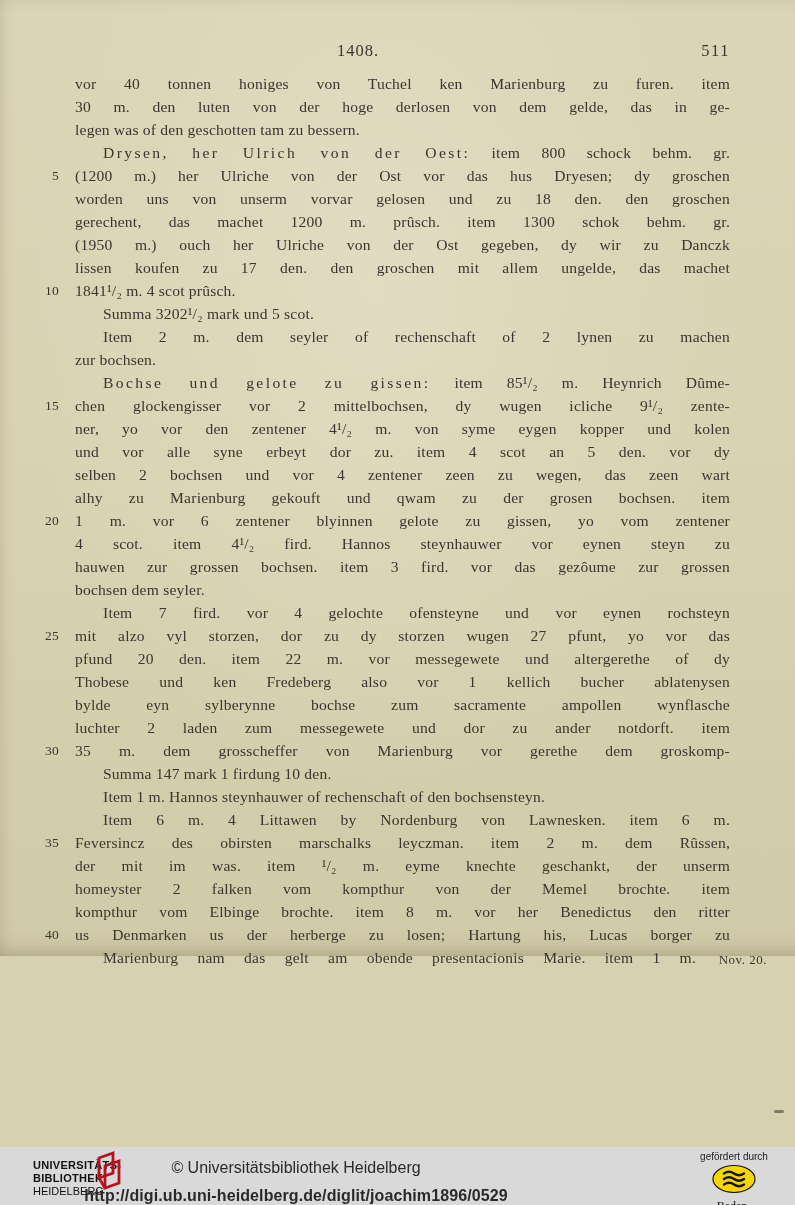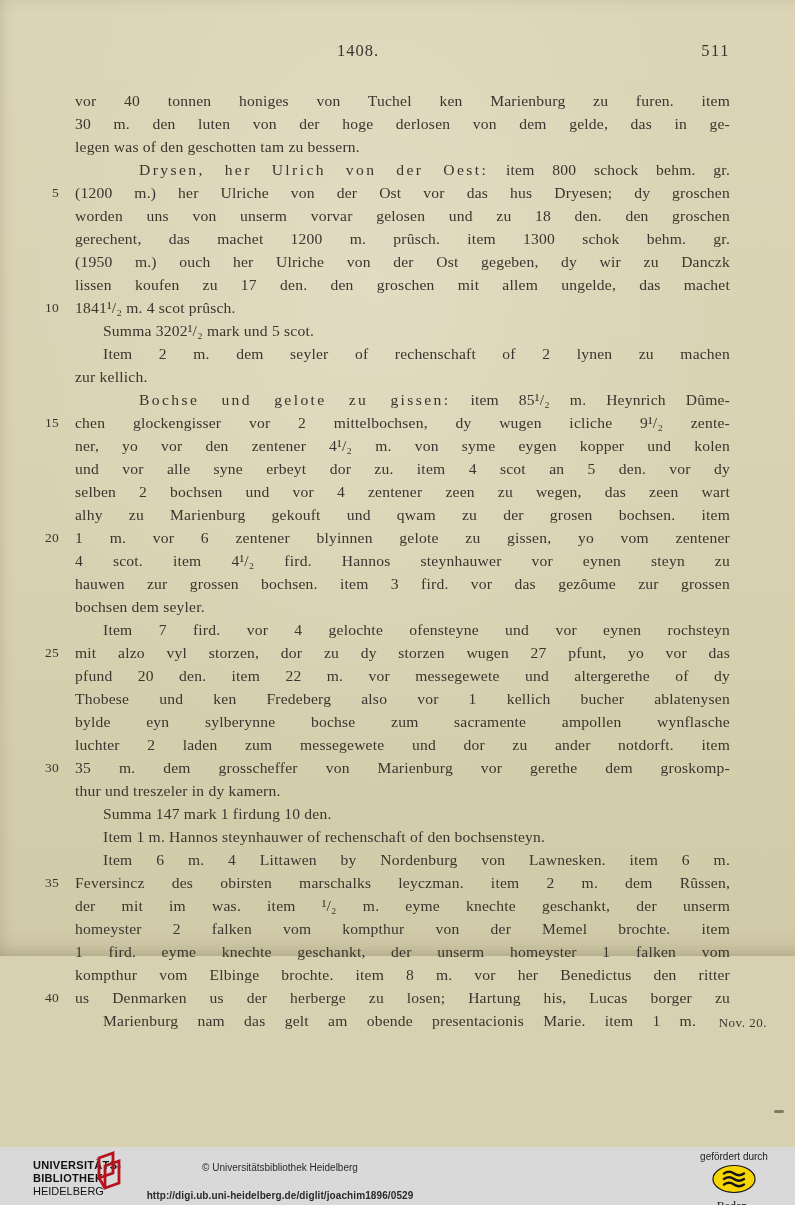--- a/index.html
+++ b/index.html
@@ -21,38 +21,38 @@
     padding-left:37px;
   }
   .speck{position:absolute;left:774px;top:1110px;width:10px;height:3px;background:#6b6150;border-radius:2px;opacity:.8;}
 
   
   .runhead{position:absolute;left:75px;top:41px;width:655px;height:22px;font-size:16.5px;}
   .runhead .year{position:absolute;left:262px;letter-spacing:1px;}
   .runhead .pagenum{position:absolute;right:0;letter-spacing:1.5px;margin-left:36px;}
 
   
-  .textblock{position:absolute;left:75px;top:89px;width:655px;font-size:15.6px;line-height:23px;letter-spacing:.2px;}
+  .textblock{position:absolute;left:75px;top:72px;width:655px;font-size:15.6px;line-height:23px;letter-spacing:.2px;}
   .line{position:relative;height:23px;}
   .line .content{display:block;text-align:justify;text-align-last:justify;white-space:normal;}
   .line.endpar .content{text-align-last:left;}
   .line.indent .content{text-indent:28px;}
   .line.has-note .content{padding-right:34px;margin-left:28px;}
   .lineno{position:absolute;right:calc(100% + 16px);top:0;font-size:13.5px;line-height:23px;}
   .content .i{}
-  .content .sp{letter-spacing:2.4px;margin-left:36px;}
+  .content .sp{letter-spacing:2.4px;}
   .margin-note{position:absolute;right:-37px;top:2px;font-size:13px;white-space:nowrap;letter-spacing:.5px;}
 
   
   .footer{position:absolute;left:0;top:1147px;width:795px;height:58px;background:#d9d9d9;
           font-family:"Liberation Sans", sans-serif;color:#1c1c1c;}
   .lib{position:absolute;left:33px;top:12px;line-height:13px;font-size:11px;color:#111;}
   .lib .b{font-weight:bold;letter-spacing:.3px;}
   .lib-icon{position:absolute;left:86px;top:3px;}
-  .center-credit{position:absolute;left:0;width:560px;bottom:3px;text-align:center;font-size:10px;line-height:12.5px;color:#2a2a2a;}
+  .center-credit{position:absolute;left:16px;width:560px;bottom:3px;text-align:center;font-size:16px;line-height:12.5px;color:#2a2a2a;}
   .center-credit .url{font-weight:bold;letter-spacing:.1px;margin-top:15px;}
   .funding{position:absolute;left:688px;top:4px;width:92px;text-align:center;}
   .funding .flabel{font-size:10px;color:#222;}
   .funding .fname{font-family:"Liberation Serif", serif;font-size:12px;margin-top:1px;color:#111;}
   .bw-oval{display:block;margin:2px auto 0 auto;}
 </style>
 </head>
 <body>
 
 <div class="paper">
@@ -95,21 +95,21 @@
         <span class="lineno">10</span>
         <span class="content"><span class="i">1841¹/₂ m. 4 scot prûsch.</span></span>
       </div>
       <div class="line endpar indent">
         <span class="content"><span>Summa 3202¹/₂ mark und 5 scot.</span></span>
       </div>
       <div class="line indent">
         <span class="content"><span>Item 2 m. dem seyler of rechenschaft of 2 lynen zu machen</span></span>
       </div>
       <div class="line endpar">
-        <span class="content"><span>zur kellich.</span></span>
+        <span class="content"><span>zur bochsen.</span></span>
       </div>
       <div class="line indent">
         <span class="content"><span class="sp">Bochse und gelote zu gissen:</span><span> item 85¹/₂ m. Heynrich Dûme-</span></span>
       </div>
       <div class="line">
         <span class="lineno">15</span>
         <span class="content"><span>chen glockengisser vor 2 mittelbochsen, dy wugen icliche 9¹/₂ zente-</span></span>
       </div>
       <div class="line">
         <span class="content"><span>ner, yo vor den zentener 4¹/₂ m. von syme eygen kopper und kolen</span></span>
@@ -152,44 +152,38 @@
       <div class="line">
         <span class="content"><span>bylde eyn sylberynne bochse zum sacramente ampollen wynflasche</span></span>
       </div>
       <div class="line">
         <span class="content"><span>luchter 2 laden zum messegewete und dor zu ander notdorft.  item</span></span>
       </div>
       <div class="line">
         <span class="lineno">30</span>
         <span class="content"><span>35 m. dem grosscheffer von Marienburg vor gerethe dem groskomp-</span></span>
       </div>
-      <div class="line endpar">
-        <span class="content"><span>thur und treszeler in dy kamern.</span></span>
-      </div>
       <div class="line endpar indent">
         <span class="content"><span>Summa 147 mark 1 firdung 10 den.</span></span>
       </div>
       <div class="line endpar indent">
         <span class="content"><span class="i">Item 1 m. Hannos steynhauwer of rechenschaft of den bochsensteyn.</span></span>
       </div>
       <div class="line indent">
         <span class="content"><span>Item 6 m. 4 Littawen by Nordenburg von Lawnesken.  item 6 m.</span></span>
       </div>
       <div class="line">
         <span class="lineno">35</span>
         <span class="content"><span>Feversincz des obirsten marschalks leyczman.  item 2 m. dem Rûssen,</span></span>
       </div>
       <div class="line">
         <span class="content"><span>der mit im was.  item ¹/₂ m. eyme knechte geschankt, der unserm</span></span>
       </div>
       <div class="line">
         <span class="content"><span>homeyster 2 falken vom kompthur von der Memel brochte.  item</span></span>
-      </div>
-      <div class="line">
-        <span class="content"><span>1 fird. eyme knechte geschankt, der unserm homeyster 1 falken vom</span></span>
       </div>
       <div class="line">
         <span class="content"><span>kompthur vom Elbinge brochte. item 8 m. vor her Benedictus den ritter</span></span>
       </div>
       <div class="line">
         <span class="lineno">40</span>
         <span class="content"><span>us Denmarken us der herberge zu losen; Hartung his, Lucas borger zu</span></span>
       </div>
       <div class="line has-note">
         <span class="content"><span>Marienburg nam das gelt am obende presentacionis Marie.  item 1 m.</span></span>

